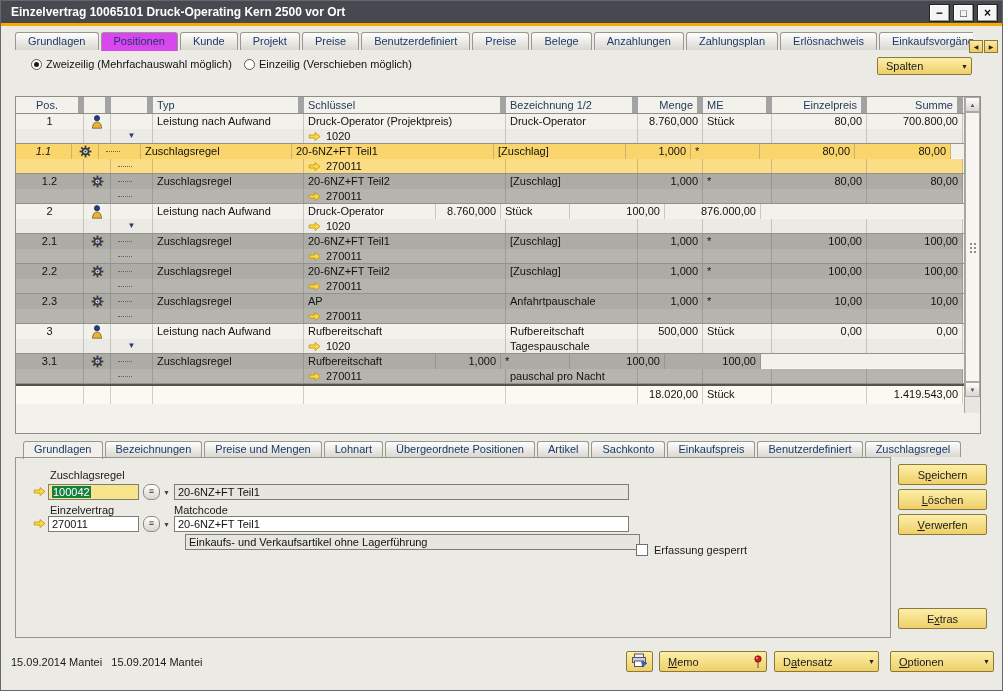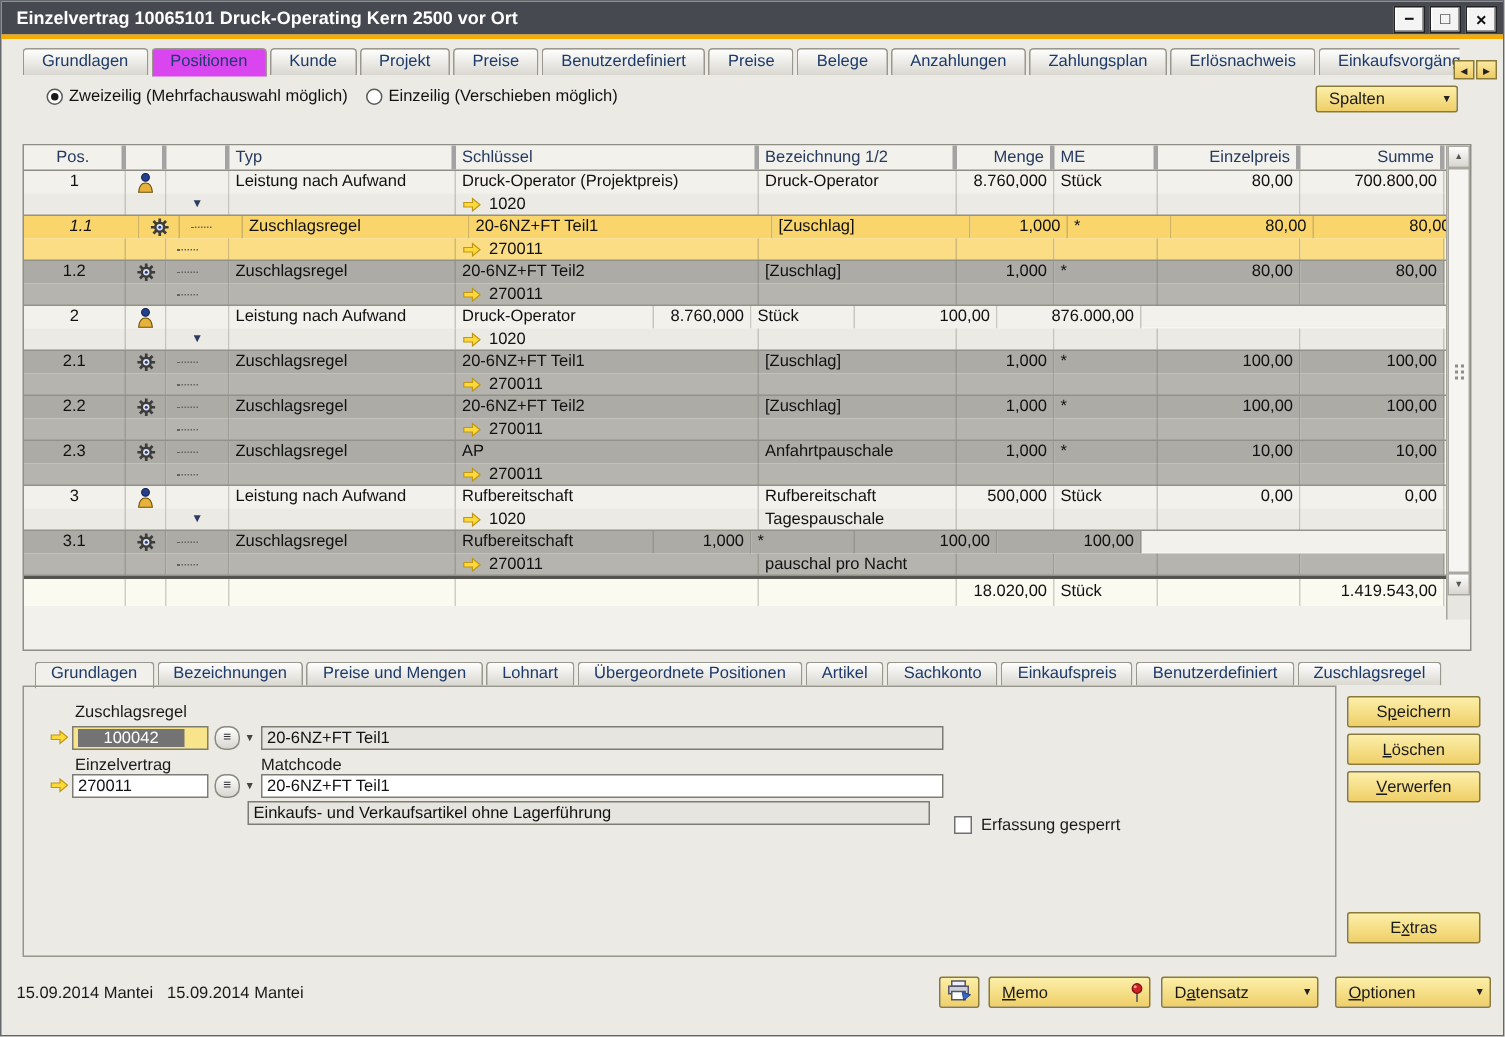--- a/index.html
+++ b/index.html
@@ -27,21 +27,21 @@
   .radio.sel::after{content:'';position:absolute;left:2px;top:2px;width:5px;height:5px;border-radius:50%;background:#1a1a1a;}
   .ybtn, .sbtn{background:linear-gradient(#fcefa9,#efcf68);border:1px solid #8a7a3a;color:#1a1a1a;
         display:flex;align-items:center;box-sizing:border-box;border-radius:2px;}
   .center{justify-content:center;}
   .dd{font-size:7px;margin-left:auto;padding:0 3px 0 6px;color:#222;}
   
   .table{position:absolute;left:14px;top:95px;width:966px;height:338px;border:1px solid #8f8e86;background:#f2f1ec;box-sizing:border-box;}
   .thead{display:flex;width:948px;height:17px;background:#f2f1eb;border-bottom:1px solid #8f8e86;box-sizing:border-box;}
   .cell{box-sizing:border-box;flex:0 0 auto;padding:0 4px;overflow:hidden;white-space:nowrap;line-height:15px;
         border-right:1px solid rgba(95,95,85,.28);}
-  .hcell{line-height:16px;color:#253a5e;border-right:3px solid #a3a3a3;}
+  .hcell{line-height:16px;color:#253a5e;border-right:6px solid #a3a3a3;}
   .a-r{text-align:right;} .a-c{text-align:center;} .a-l{text-align:left;}
   .tbody{width:948px;}
   .trow{height:30px;position:relative;}
   .trow::after{content:'';position:absolute;left:0;right:0;bottom:0;height:1px;background:#93928a;}
   .line{display:flex;height:15px;}
   .light .l1 .cell{background:#f2f1ec;} .light .l2 .cell{background:#eceae5;}
   .gray  .l1 .cell{background:#acaba5;} .gray  .l2 .cell{background:#b5b4ae;}
   .selected .l1 .cell{background:#f9d56c;} .selected .l2 .cell{background:#fbdd85;}
   .l1{box-shadow:inset 0 -1px 0 rgba(255,255,255,.35);}
   .icon-c{display:flex;align-items:center;justify-content:center;padding:0;}
@@ -59,21 +59,21 @@
   
   .dtabs{position:absolute;left:22px;top:440px;display:flex;height:17px;}
   .dtabs .tab{height:15px;line-height:14px;padding:0 10px;}
   .dtabs .tab.active{height:17px;background:#f1f0ea;}
   .groupbox{position:absolute;left:14px;top:456px;width:876px;height:181px;border:1px solid #97968c;box-sizing:border-box;}
   .flabel{position:absolute;color:#1a1a1a;}
   .field{position:absolute;height:16px;border:1px solid #7e7d75;background:#fff;box-sizing:border-box;
          line-height:14px;padding:0 3px;overflow:hidden;white-space:nowrap;}
   .field.ro{background:#e7e5df;}
   .field.focus{background:#f8e48b;}
-  .seltext{background:#737373;color:#fff;padding:0 17px;}
+  .seltext{background:#15803d;color:#fff;padding:0 1px;}
   .combo{position:absolute;display:flex;align-items:center;height:16px;}
   .combo .lst{width:15px;height:14px;border:1px solid #8a8a80;border-radius:7px;background:linear-gradient(#fff,#d8d6d0);
          font-size:9px;line-height:12px;text-align:center;color:#333;}
   .combo .ca{font-size:7px;color:#444;margin-left:3px;}
   .larrow{position:absolute;width:13px;height:11px;}
   .checkbox{position:absolute;width:12px;height:12px;border:1px solid #707070;background:#fff;box-sizing:border-box;}
   .abtn{position:absolute;left:897px;width:89px;height:20px;font-size:11px;}
   
   .statustext{position:absolute;left:10px;top:655px;color:#1a1a1a;}
   .sbtn{position:absolute;height:21px;}
@@ -175,21 +175,21 @@
             </div>
             <div class="cell a-l" style="width: 132px;"></div>
             <div class="cell a-r" style="width: 65px;"></div>
             <div class="cell a-l" style="width: 69px;"></div>
             <div class="cell a-r" style="width: 95px;"></div>
             <div class="cell a-r" style="width: 96px;"></div>
           </div>
         </div>
         <div class="trow selected">
           <div class="line l1">
-            <div class="cell a-c" style="width: 77px; font-style: italic;">1.1</div>
+            <div class="cell a-c" style="width: 56px; font-style: italic;">1.1</div>
             <div class="cell a-c icon-c" style="width: 27px;">
               <svg width="13" height="13" viewBox="0 0 13 13">
                 <g stroke="#3c3c3c" stroke-width="1.8">
                   <line x1="6.5" y1="0.6" x2="6.5" y2="12.4"></line>
                   <line x1="0.6" y1="6.5" x2="12.4" y2="6.5"></line>
                   <line x1="2.3" y1="2.3" x2="10.7" y2="10.7"></line>
                   <line x1="10.7" y1="2.3" x2="2.3" y2="10.7"></line>
                 </g>
                 <circle cx="6.5" cy="6.5" r="3.8" fill="#3c3c3c"></circle>
                 <circle cx="6.5" cy="6.5" r="2.1" fill="#e3e3ee"></circle>
@@ -608,21 +608,21 @@
     <span class="larrow" style="left:17px;top:60px;"><svg width="13" height="11" viewBox="0 0 13 11">
           <path d="M1.2 4 L7 4 L7 1.4 L12 5.5 L7 9.6 L7 7 L1.2 7 Z" fill="#ffd83a" stroke="#bd9715" stroke-width="0.8"></path>
         </svg></span>
     <div class="field" style="left:32px;top:58px;width:91px;">270011</div>
     <div class="combo" style="left:127px;top:58px;">
       <span class="lst">≡</span>
       <span class="ca">▼</span>
     </div>
     <div class="field" style="left:158px;top:58px;width:455px;">20-6NZ+FT Teil1</div>
 
-    <div class="field ro" style="left:149px;top:76px;width:455px;">Einkaufs- und Verkaufsartikel ohne Lagerführung</div>
+    <div class="field ro" style="left:169px;top:76px;width:455px;">Einkaufs- und Verkaufsartikel ohne Lagerführung</div>
 
     <span class="checkbox" style="left:620px;top:86px;"></span>
     <div class="flabel" style="left:638px;top:86px;">Erfassung gesperrt</div>
   </div>
 
   <div class="statustext">
     <span>15.09.2014 Mantei</span>&nbsp;&nbsp;
     <span>15.09.2014 Mantei</span>
   </div>
   <div class="sbtn center" style="left:625px;top:650px;width:27px;">

